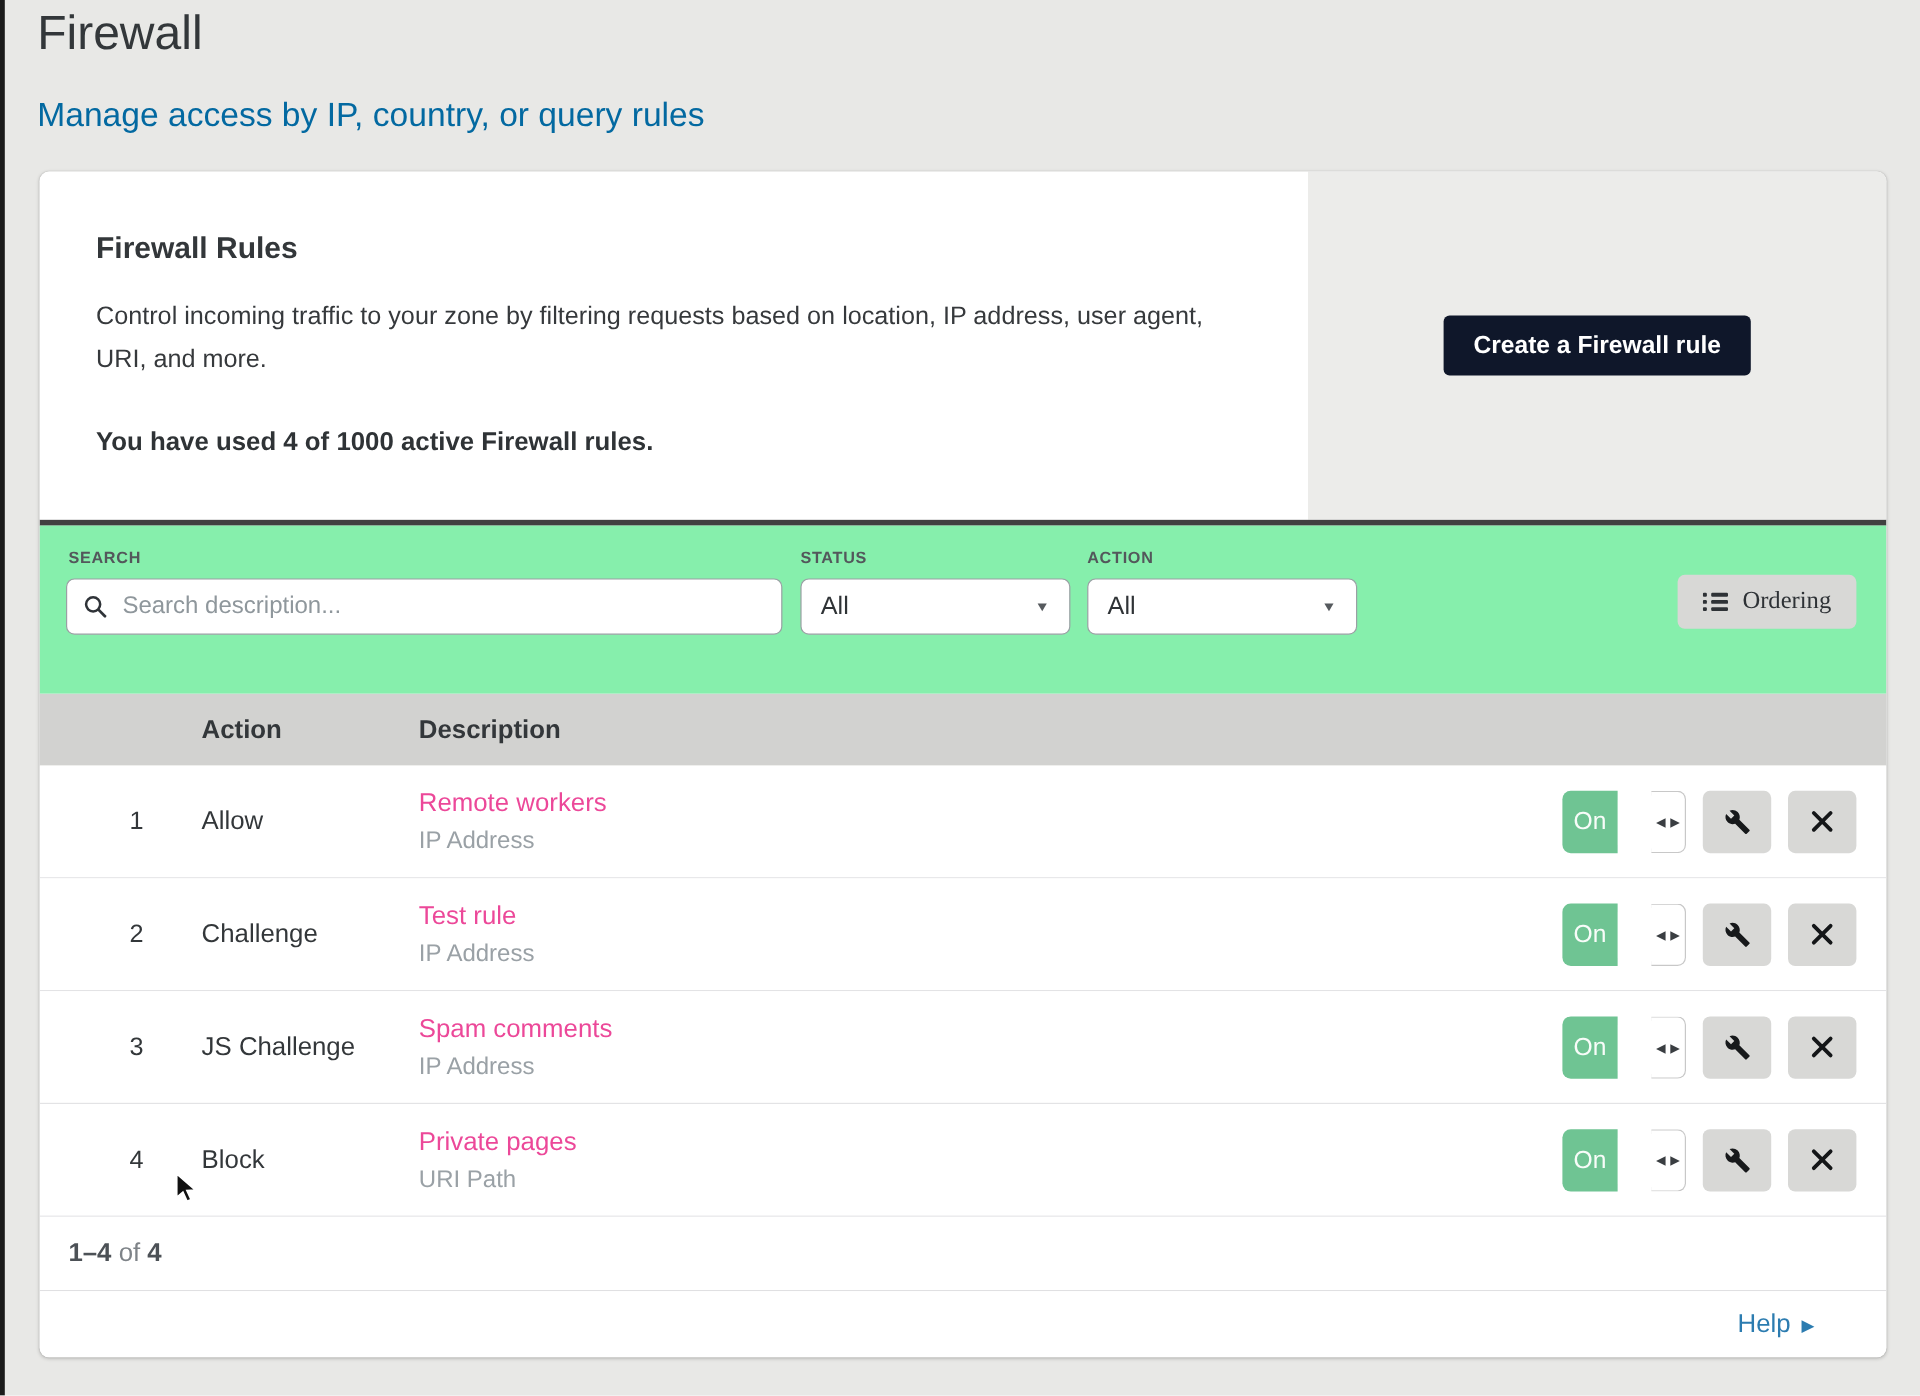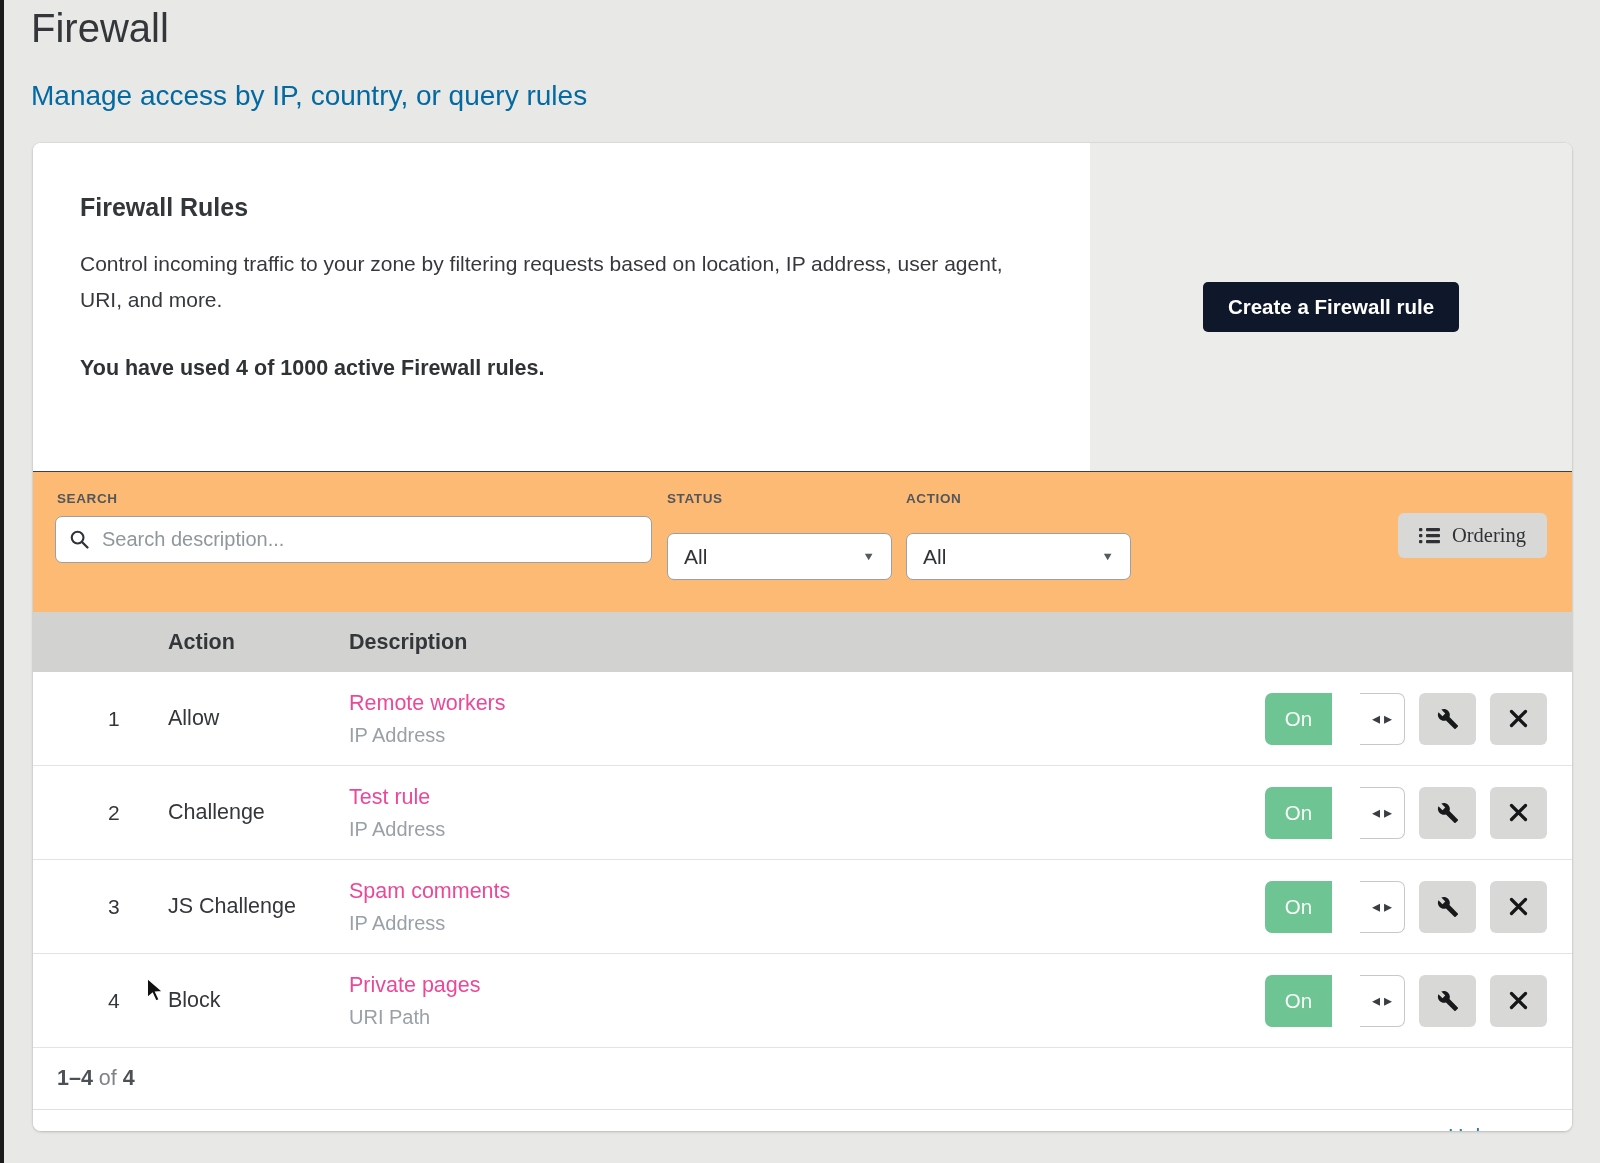--- a/index.html
+++ b/index.html
@@ -9,41 +9,41 @@
   .edge-strip { position:absolute; left:0; top:0; width:4px; height:100%; background:#1b1b1b; }
 
   
   .page-title { position:absolute; left:31px; top:6px; font-size:40px; font-weight:500; color:#33373a; }
   .page-subtitle { position:absolute; left:31px; top:80px; font-size:28px; font-weight:400; color:#0369a1; }
 
   
   .card { position:absolute; left:33px; top:143px; width:1539px; height:988px; background:#fff;
           border-radius:8px; box-shadow:0 1px 3px rgba(0,0,0,.18), 0 0 0 1px rgba(0,0,0,.03); overflow:hidden; }
 
-  .top-section { height:329px; display:flex; border-bottom:1px solid #404040; }
+  .top-section { height:295px; display:flex; border-bottom:5px solid #404040; }
   .top-left { flex:1; padding:50px 40px 0 47px; background:#fff; }
   .rules-heading { font-size:25px; font-weight:600; color:#33373a; margin-bottom:24px; }
   .rules-desc { font-size:21px; line-height:36px; color:#36393c; max-width:990px; }
   .rules-usage { margin-top:38px; font-size:21.5px; font-weight:700; color:#2f3336; }
   .top-right { width:482px; background:#ececea; display:flex; align-items:center; justify-content:center; }
   .create-btn { background:#0f172a; color:#fff; font-size:20.5px; font-weight:600; padding:13px 25px;
                 border:none; border-radius:5px; cursor:pointer; font-family:inherit; }
 
   
-  .filters { position:relative; height:140px; background:#fdba74;padding-left:48px; }
+  .filters { position:relative; height:140px; background:#86efac;padding-left:48px; }
   .filter-label { position:absolute; font-size:13.5px; font-weight:700; letter-spacing:.6px; color:#53575b; }
   .lbl-search { left:24px; top:19px; }
   .lbl-status { left:634px; top:19px; }
   .lbl-action { left:873px; top:19px; }
   .search-wrap { position:absolute; left:22px; top:44px; width:597px; height:47px; }
   .search-input { width:100%; height:100%; border:1px solid #9aa0a4; border-radius:7px; padding:0 14px 0 46px;
                   font-size:20px; color:#333; font-family:inherit; background:#fff; }
   .search-input::placeholder { color:#8f979c; }
   .search-icon { position:absolute; left:14px; top:13px; width:21px; height:21px; }
-  .select-box { position:absolute; top:61px; width:225px; height:47px; border:1px solid #9aa0a4; border-radius:7px;
+  .select-box { position:absolute; top:44px; width:225px; height:47px; border:1px solid #9aa0a4; border-radius:7px;
                 background:#fff; display:flex; align-items:center; padding:0 16px; font-size:21px; color:#2f3336; cursor:pointer; }
   .sel-status { left:634px; }
   .sel-action { left:873px; }
   .caret { margin-left:auto; font-size:13px; color:#565a5e; transform:scaleY(.85); }
   .ordering-btn { position:absolute; right:25px; top:41px; height:45px; background:#d8d8d6; border:none; border-radius:6px;
                   display:flex; align-items:center; gap:12px; padding:0 21px; font-size:20.5px; color:#2e3236;
                   font-family:Liberation Serif, serif; cursor:pointer;margin-left:27px; }
 
   
   .table-head { height:60px; background:#d2d2d0; display:flex; align-items:center; font-size:21.5px; font-weight:700; color:#33373a; }
@@ -51,21 +51,21 @@
   .col-action { width:181px; }
   .col-desc { flex:1; }
   .col-controls { width:340px; }
   .row { height:94px; display:flex; align-items:center; border-bottom:1px solid #e3e3e5; background:#fff; }
   .cell-idx { width:135px; padding-left:75px; font-size:21px; color:#33373a; }
   .cell-action { width:181px; font-size:21.5px; color:#33373a; }
   .cell-desc { flex:1; }
   .desc-title { font-size:21.5px; color:#ec4899; margin-bottom:8px; }
   .desc-field { font-size:20px; color:#9aa1a6; }
   .cell-controls { width:340px; display:flex; align-items:center; justify-content:flex-end; gap:14px; padding-right:25px; }
-  .toggle { display:flex; width:140px; height:52px; border-radius:7px; cursor:pointer;gap:28px; }
+  .toggle { display:flex; width:103px; height:52px; border-radius:7px; cursor:pointer;gap:28px; }
   .tg-on { width:67px; background:#6fc493; color:#f8fcf9; font-size:20.5px; display:flex; align-items:center;
            justify-content:center; border-radius:7px 0 0 7px; }
   .tg-arrows { flex:1; background:#fff; border:1px solid #c8c8c8; border-left:none; border-radius:0 7px 7px 0;
                display:flex; align-items:center; justify-content:center; font-size:16px; color:#3a3e42; letter-spacing:4px;
                padding-left:4px; }
   .icon-btn { width:57px; height:52px; background:#d8d8d6; border:none; border-radius:6px; display:flex;
               align-items:center; justify-content:center; cursor:pointer; }
 
   
   .pagination { height:62px; display:flex; align-items:center; padding-left:24px; font-size:21.5px; color:#7e8388;

